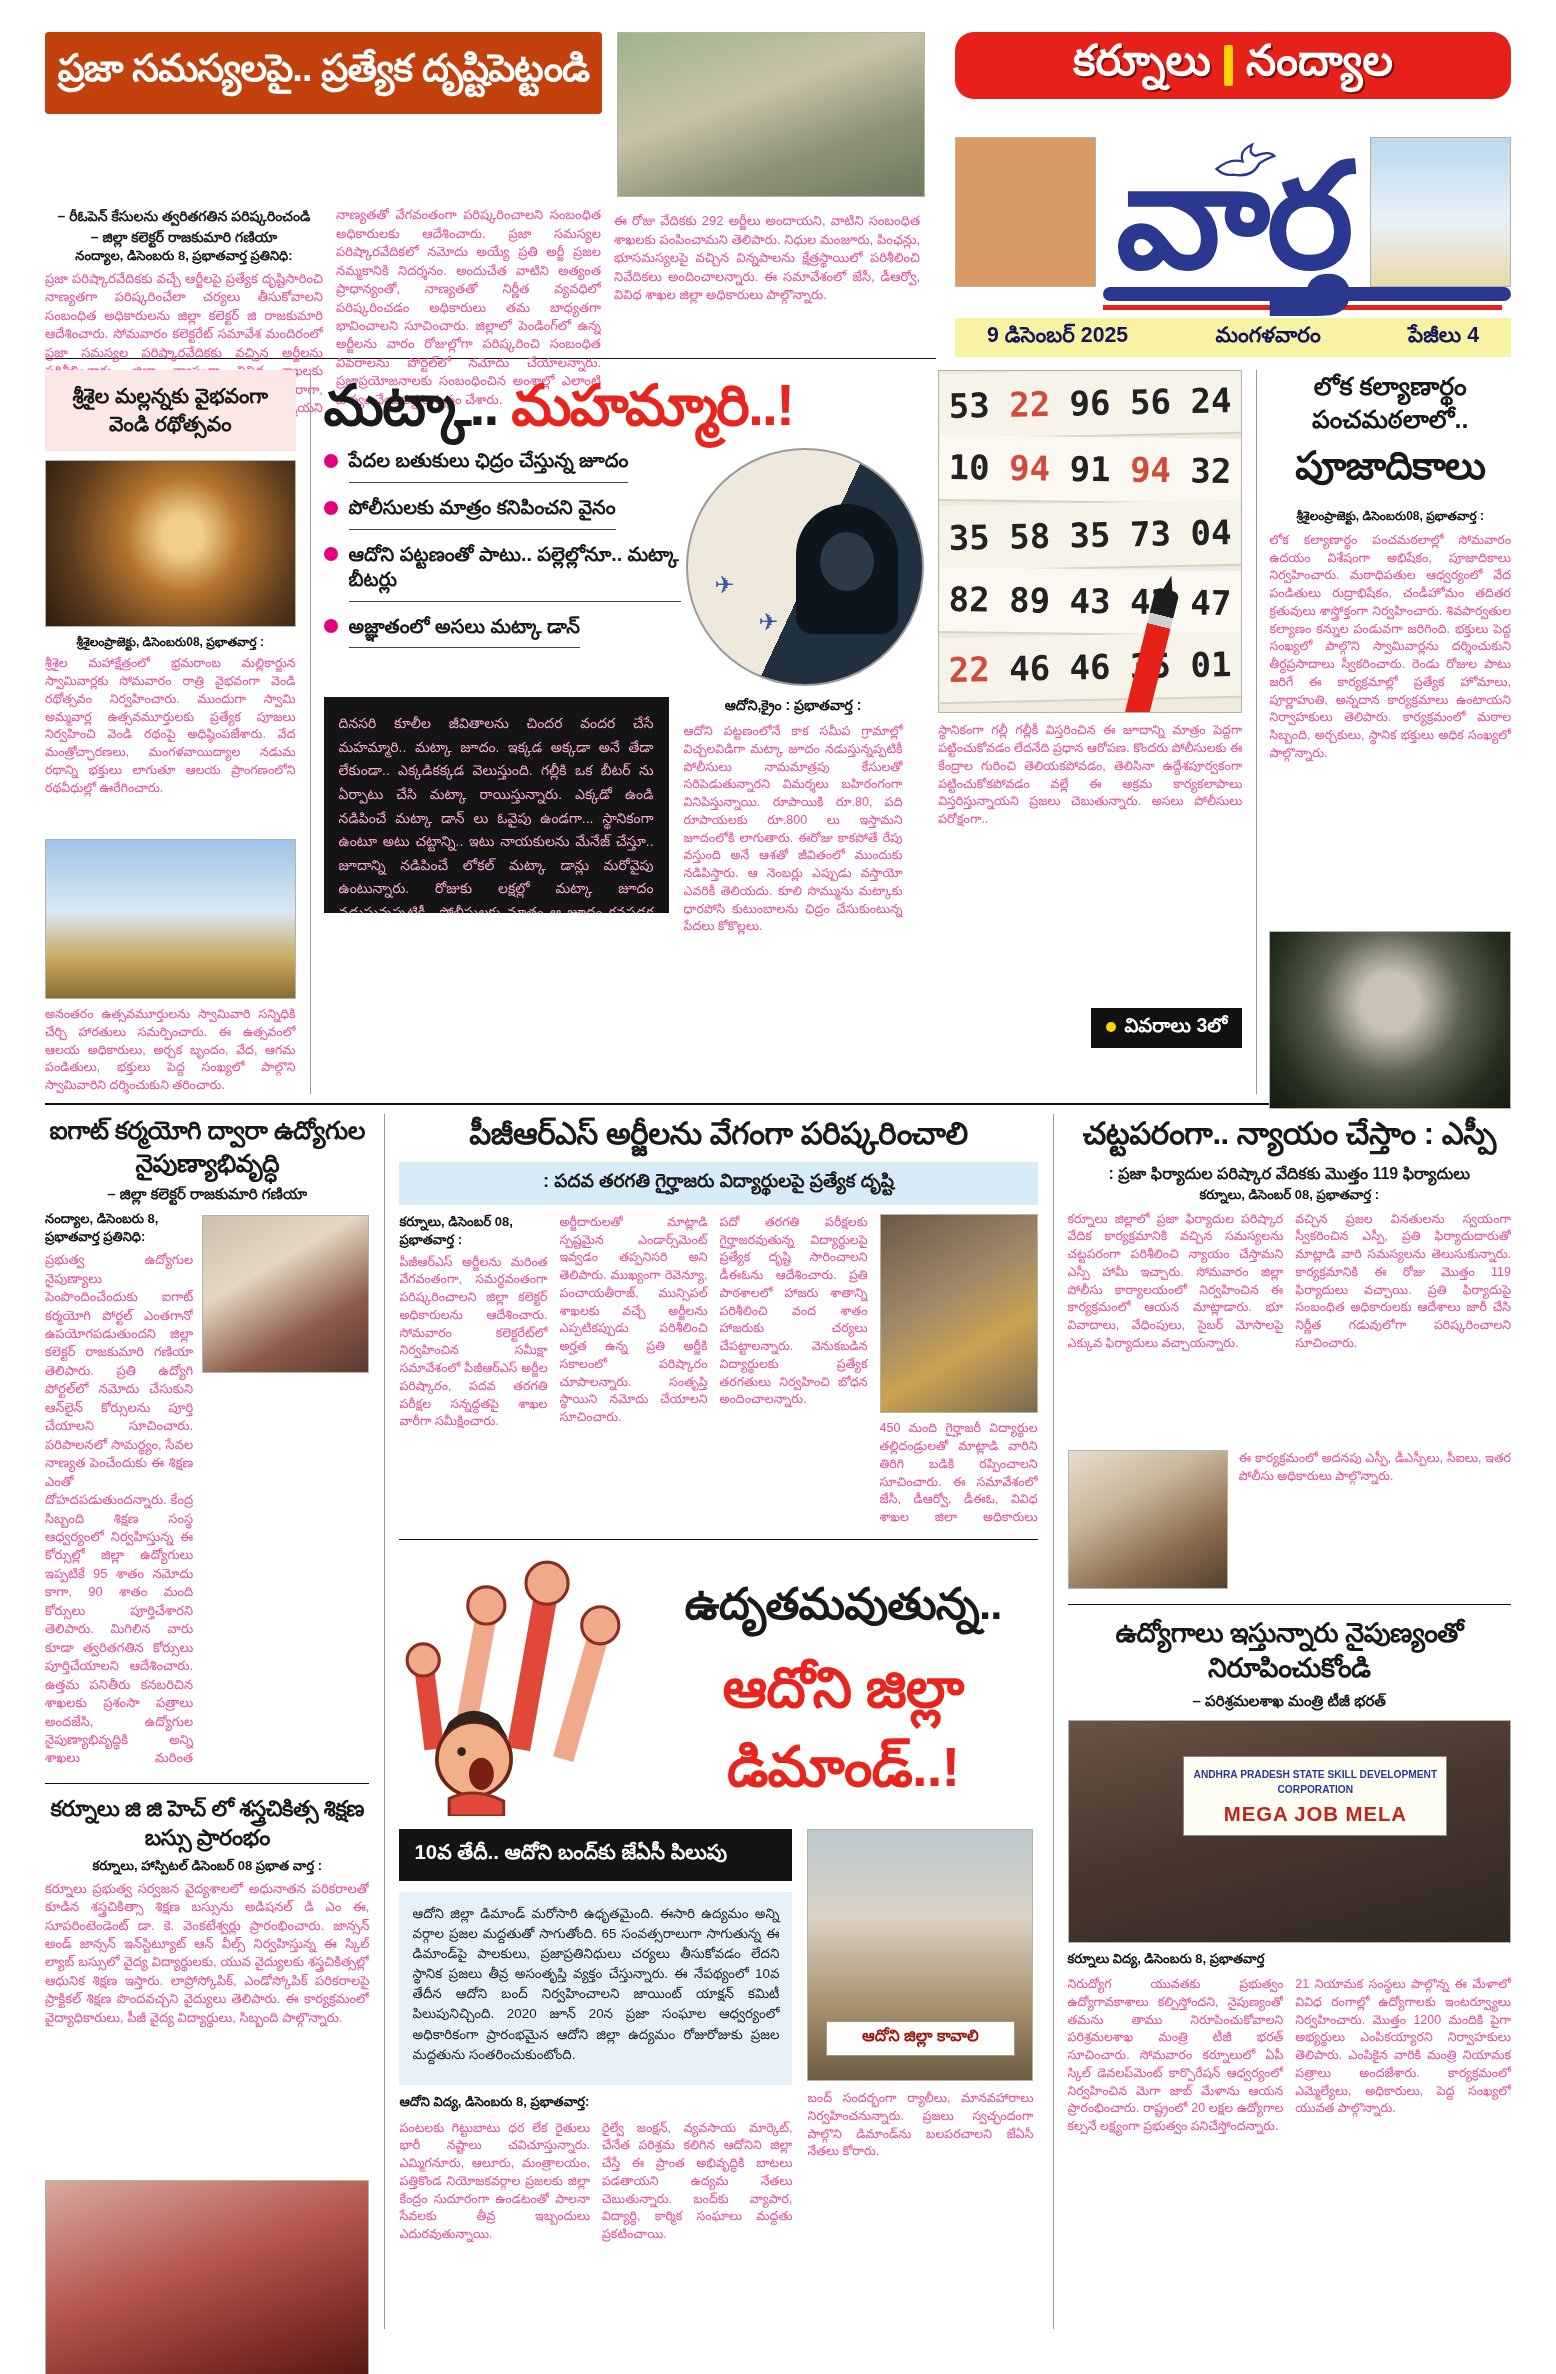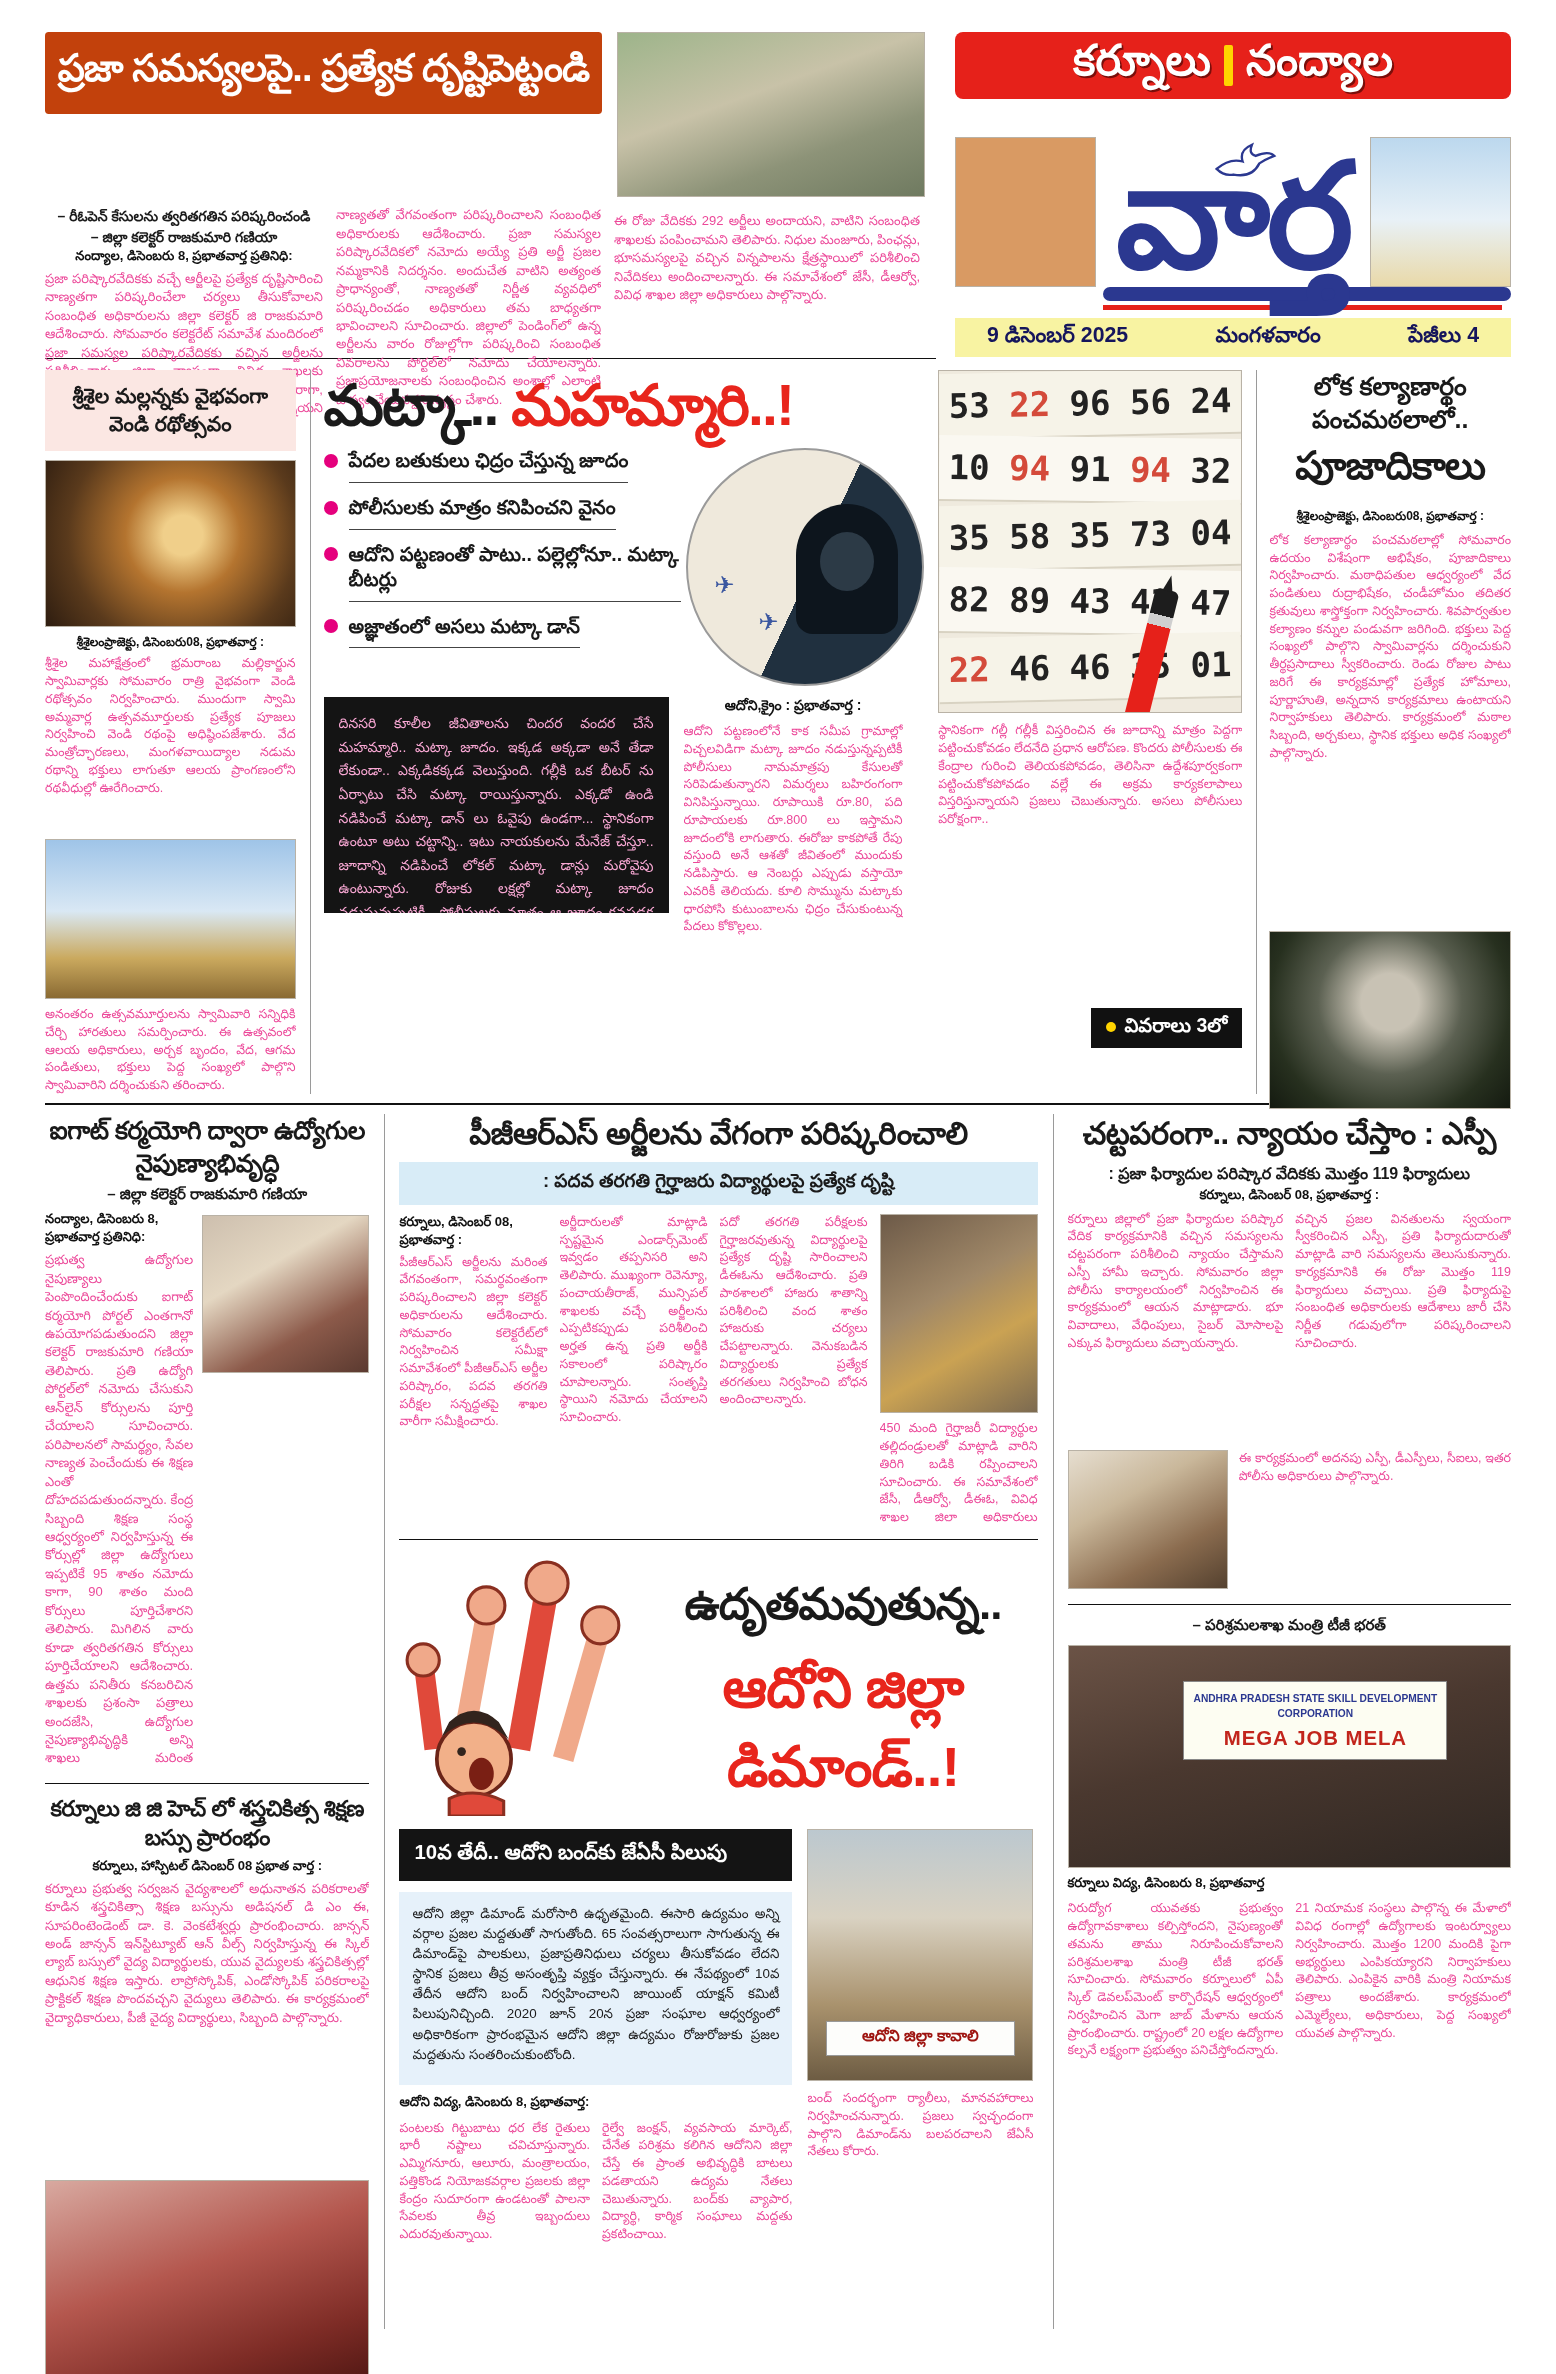--- a/index.html
+++ b/index.html
@@ -19,21 +19,21 @@
     display:flex;align-items:center;justify-content:center;}
   .lead-headbox span{color:#fff;font-weight:bold;font-size:38px;letter-spacing:-0.9px;}
   .ph-meeting{width:306px;height:163px;background:linear-gradient(160deg,#9db48a 0%,#c8c2a8 40%,#8d9378 70%,#6f7a60 100%);}
   .lead-cols{display:flex;gap:13px;margin-top:9.3px;}
   .lead-colA{width:278px;}
   .lead-colB{width:265px;}
   .lead-colC{width:306px;margin-top:-148px;}
   .lead-points{font-weight:bold;font-size:14px;text-align:center;line-height:1.5;}
   
   .mast{flex:1;display:flex;flex-direction:column;}
-  .mast-red{height:67px;background:#e6211a;border-radius:8px;display:flex;align-items:center;justify-content:center;gap:13px;}
+  .mast-red{height:67px;background:#e6211a;border-radius:19px;display:flex;align-items:center;justify-content:center;gap:13px;}
   .mast-red span{color:#fff;font-weight:bold;font-size:43px;text-shadow:1.9px 1.9px 0 #7a0e0a;}
   .mast-div{width:9.3px;height:41px;background:#ffd400;border-radius:1.9px;}
   .mast-logo{display:flex;align-items:flex-end;height:184px;margin-top:3.7px;}
   .ph-fort{width:139px;height:148px;background:
     repeating-linear-gradient(90deg,#d99a63 0 16.7px,#c9854d 16.7px 20.4px),
     linear-gradient(#e8b océ 0%,#d99a63 100%);background-color:#d99a63;}
   .mast-title{flex:1;text-align:center;position:relative;}
   .mast-title .t{font-size:147px;line-height:0.95;font-weight:bold;color:#2b3890;letter-spacing:-3.7px;}
   .dove{position:absolute;top:-5.6px;left:42%;}
   .ph-cow{width:139px;height:148px;background:linear-gradient(180deg,#bcd8ee 0%,#e8f1f7 55%,#e9d9a9 100%);}
@@ -394,20 +394,21 @@
         </div>
         <div class="sp-low">
           <div class="photo ph-sp"></div>
           <p class="body-txt" style="font-size:12.5px;height:137px;margin:0;">ఈ కార్యక్రమంలో అదనపు ఎస్పీ, డీఎస్పీలు, సీఐలు, ఇతర పోలీసు అధికారులు పాల్గొన్నారు.</p>
         </div>
       </section>
 
       <div class="story-sep"></div>
 
       <section>
+        <div class="h-med" style="font-size:27px;">ఉద్యోగాలు ఇస్తున్నారు నైపుణ్యంతో నిరూపించుకోండి</div>
         <div class="byline">– పరిశ్రమలశాఖ మంత్రి టీజీ భరత్</div>
         <div class="photo ph-jobs">
           <div class="jobs-banner">
             <div class="jb1">ANDHRA PRADESH STATE SKILL DEVELOPMENT CORPORATION</div>
             <div class="jb2">MEGA JOB MELA</div>
           </div>
         </div>
         <div class="dl" style="text-align:left;margin-top:7.4px;">కర్నూలు విద్య, డిసెంబరు 8, ప్రభాతవార్త</div>
         <div class="jobs-cols">
           <div class="tc">

